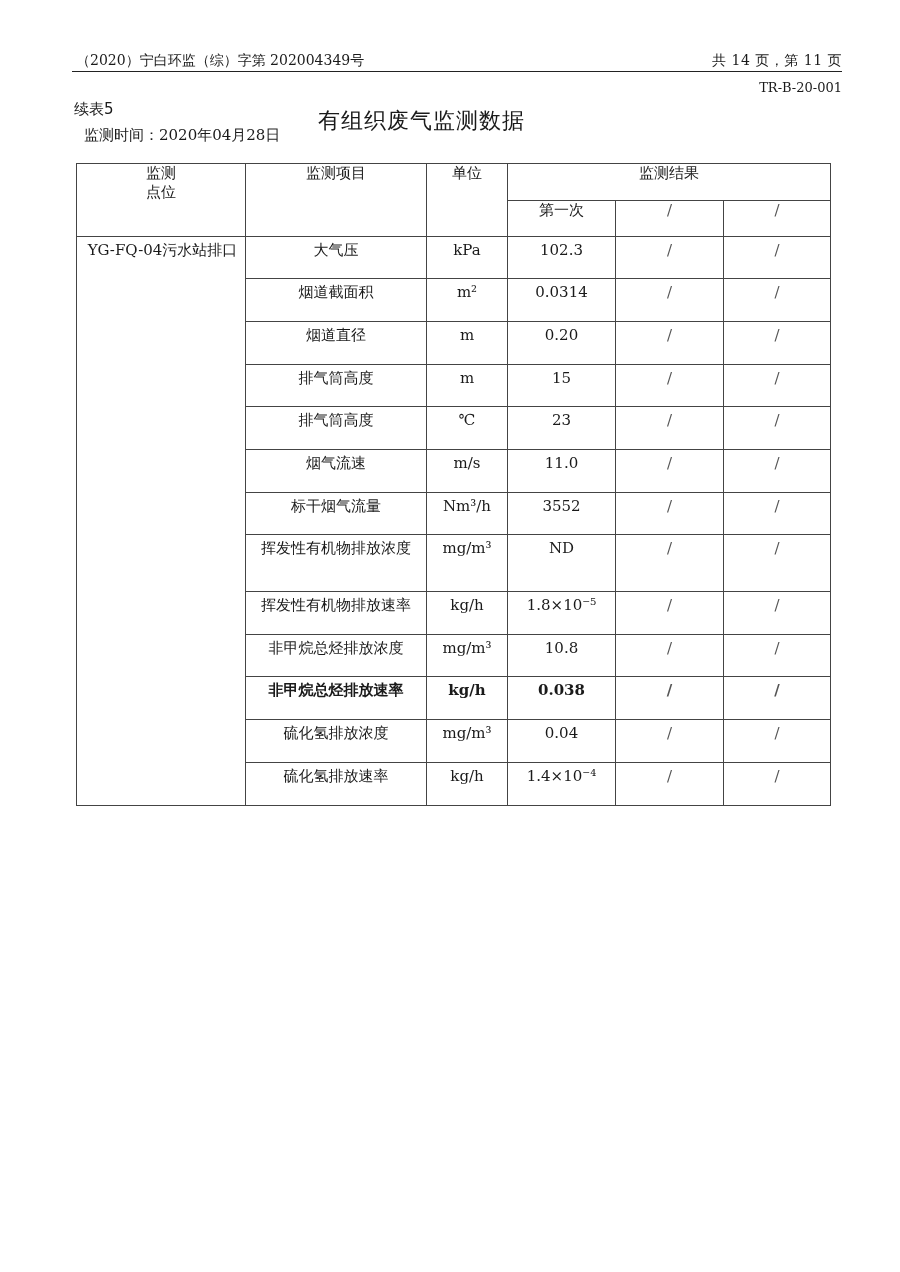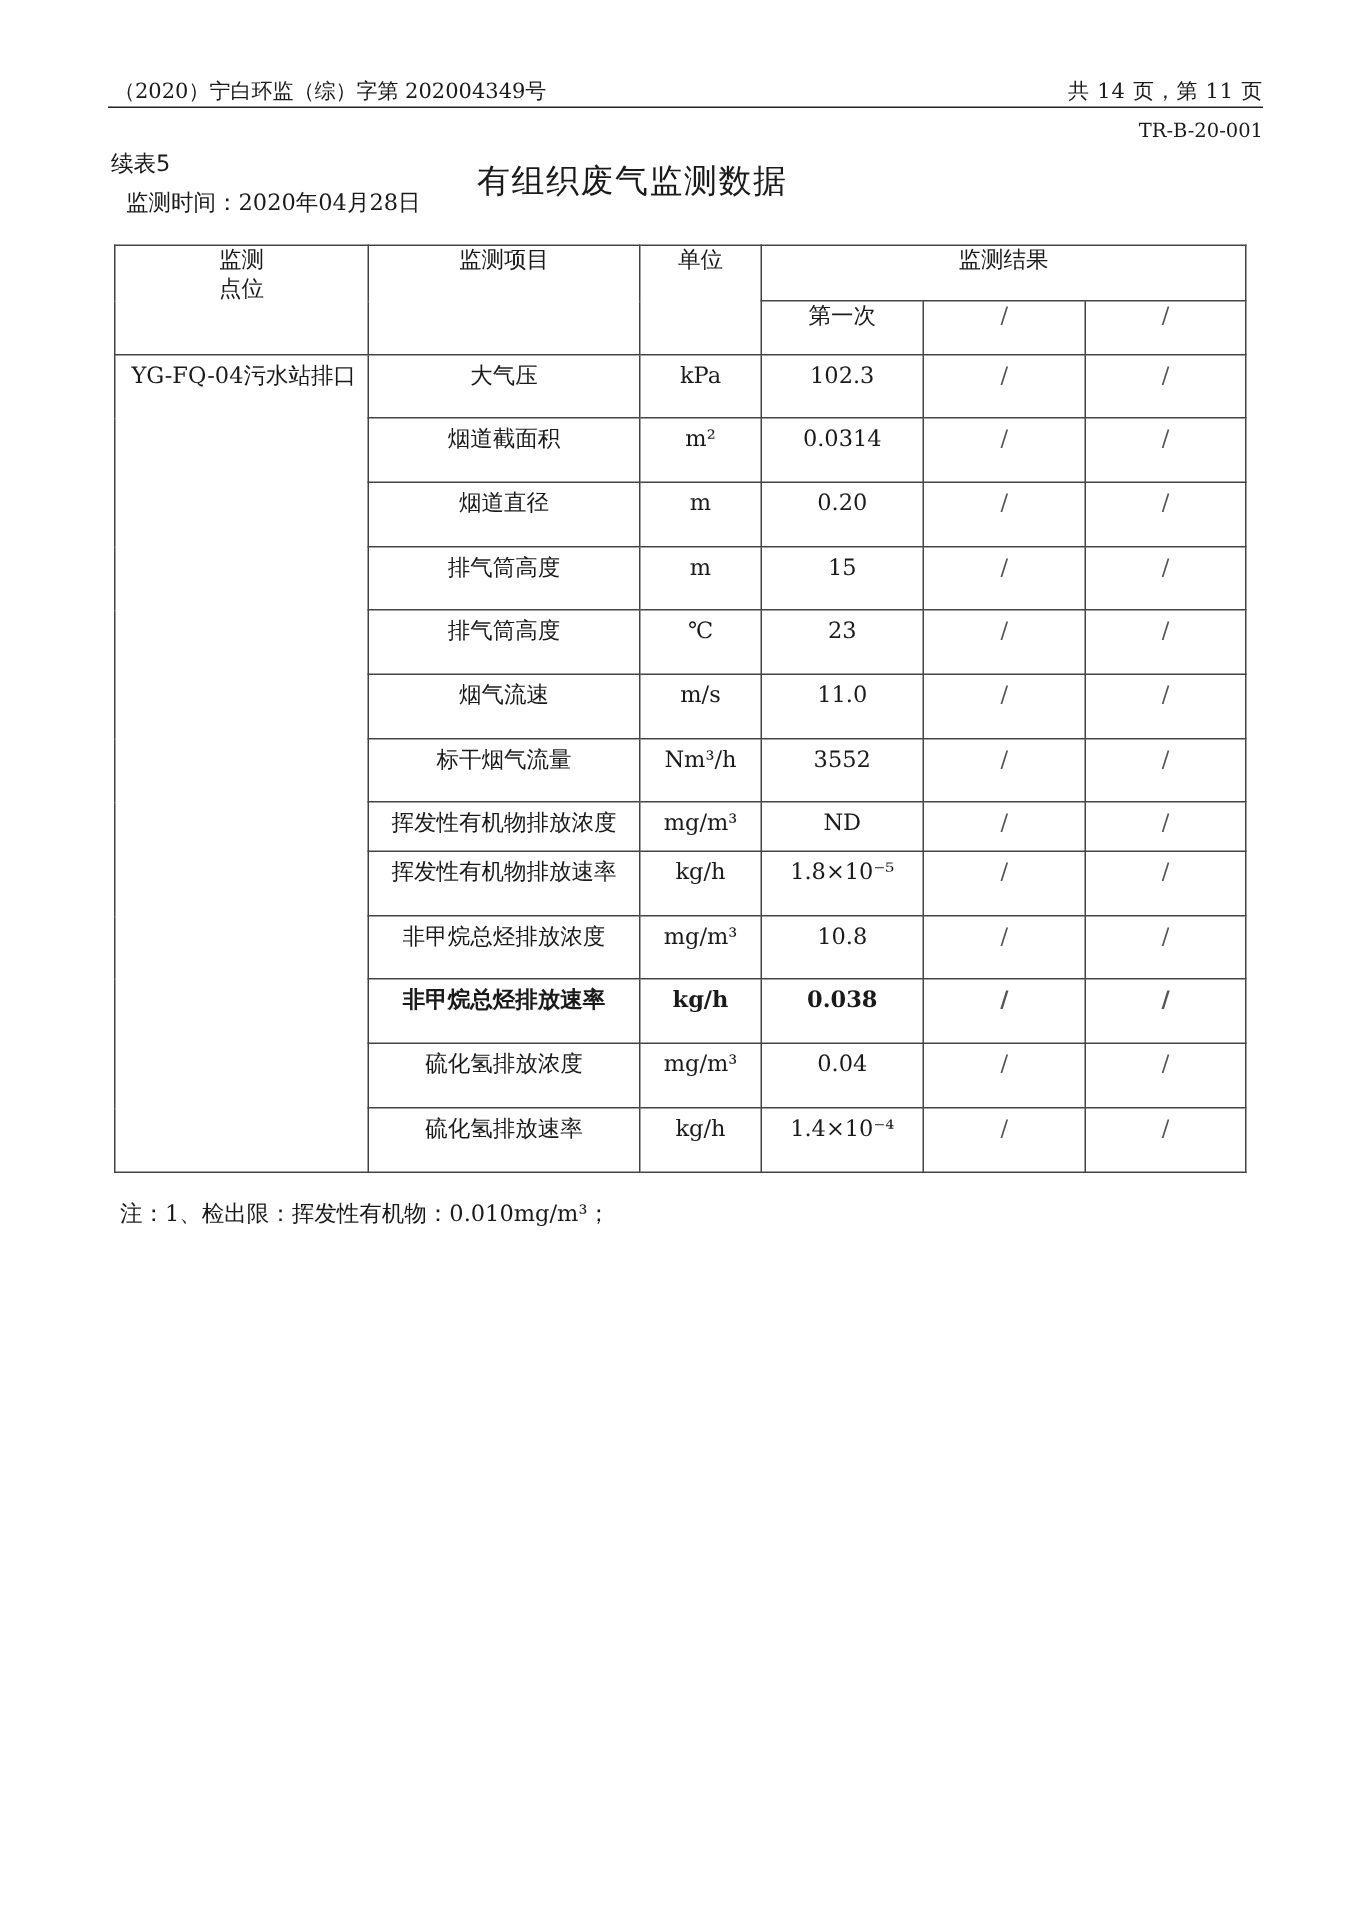--- a/index.html
+++ b/index.html
@@ -180,21 +180,21 @@
     <td>
           <span class="cell-text">3552</span>
         </td>
     <td class="slash">
           <span class="cell-text">/</span>
         </td>
     <td class="slash">
           <span class="cell-text">/</span>
         </td>
   </tr>
-  <tr style="height:33px;">
+  <tr style="height:57px;">
     <td>
           <span class="cell-text">挥发性有机物排放浓度</span>
         </td>
     <td>
           <span class="cell-text">mg/m³</span>
         </td>
     <td>
           <span class="cell-text">ND</span>
         </td>
     <td class="slash">
@@ -286,14 +286,13 @@
           <span class="cell-text">/</span>
         </td>
     <td class="slash">
           <span class="cell-text">/</span>
         </td>
   </tr>
 </tbody>
   </table>
 
 <div class="notes">
-  <div>注：1、检出限：挥发性有机物：0.010mg/m³；</div>
 </div>
 
 </body></html>

